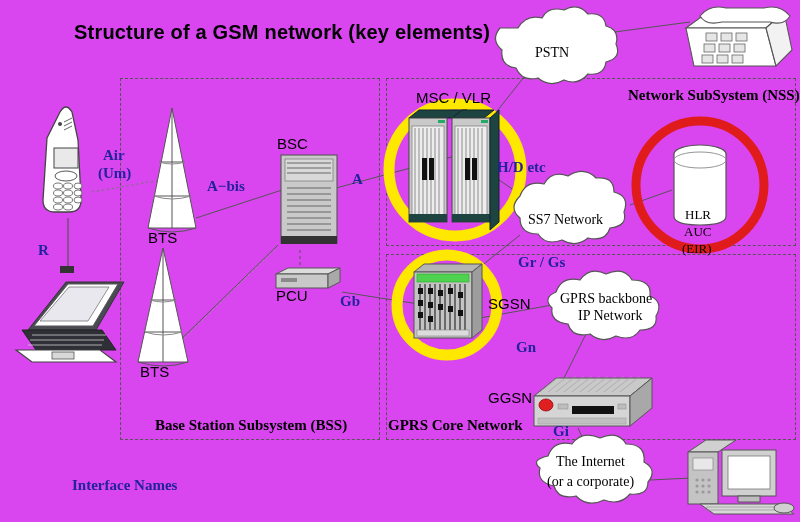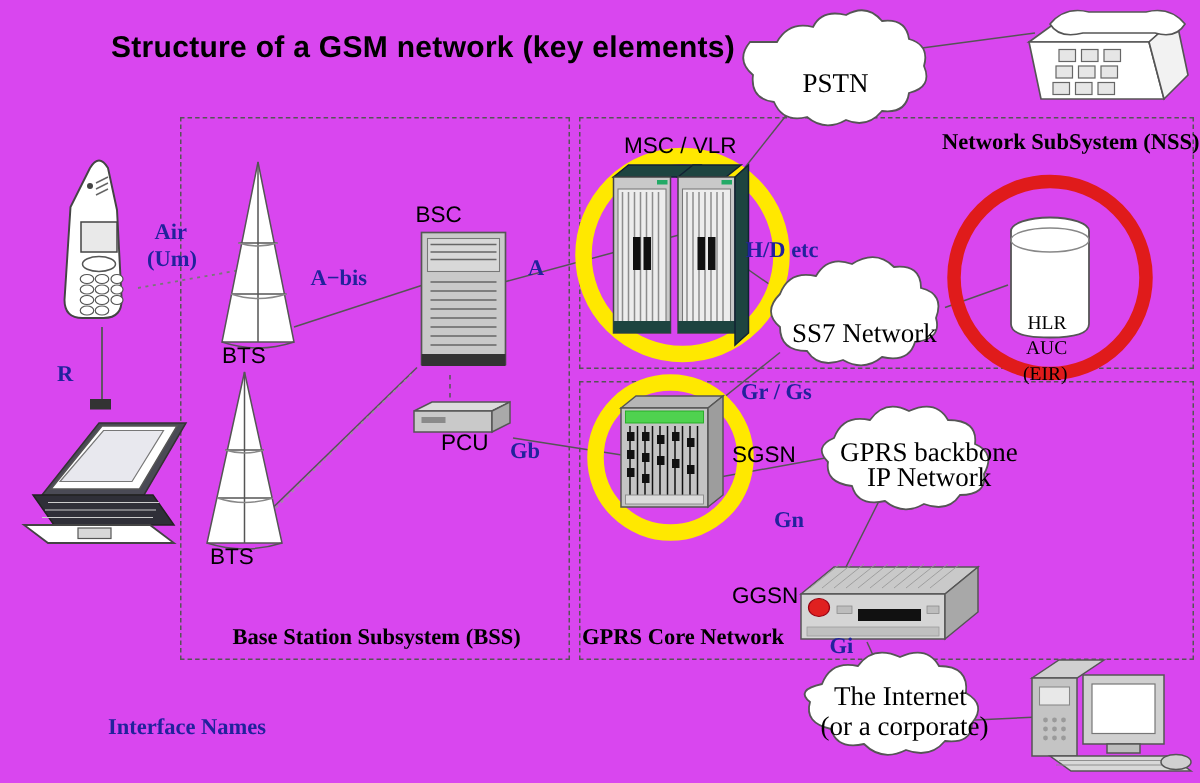--- a/index.html
+++ b/index.html
@@ -4,21 +4,21 @@
 <title>Structure of a GSM network</title>
 <style>
   html,body{margin:0;padding:0;background:#ffffff;}
   body{font-family:"Liberation Serif", serif;}
   #canvas{position:relative;width:800px;height:522px;background:#d946ef;overflow:hidden;}
   .lbl{position:absolute;white-space:nowrap;line-height:1.05;}
   .title{font-family:"Liberation Sans", sans-serif;font-weight:bold;font-size:20px;color:#000;letter-spacing:.2px;}
   .iface{font-family:"Liberation Serif", serif;font-weight:bold;color:#22229c;font-size:15px;}
   .node{font-family:Liberation Sans, sans-serif;color:#000;font-size:15px;}
   .zone{font-family:"Liberation Serif", serif;font-weight:bold;color:#000;font-size:15px;}
-  .cloudtxt{font-family:"Liberation Serif", serif;color:#000;font-size:18px;text-align:center;}
+  .cloudtxt{font-family:"Liberation Serif", serif;color:#000;font-size:14px;text-align:center;}
   .dbtxt{font-family:"Liberation Serif", serif;color:#000;font-size:13px;text-align:center;line-height:1.12;margin-top:36px;}
   .box{position:absolute;border:1px dashed #555;background:transparent;}
   svg.layer{position:absolute;left:0;top:0;width:800px;height:522px;overflow:visible;}
   .ring{fill:none;}
 </style>
 </head>
 <body>
 
 <div id="canvas">
 
@@ -274,28 +274,28 @@
 
   <div class="lbl iface" style="left:72px;top:478px;font-size:15px;">Interface Names</div>
 
   <div class="lbl iface" style="left:38px;top:243px;">R</div>
   <div class="lbl iface" style="left:103px;top:148px;">Air</div>
   <div class="lbl iface" style="left:98px;top:166px;">(Um)</div>
   <div class="lbl iface" style="left:207px;top:179px;text-align:right;">A−bis</div>
   <div class="lbl iface" style="left:352px;top:172px;">A</div>
   <div class="lbl iface" style="left:340px;top:294px;">Gb</div>
   <div class="lbl iface" style="left:497px;top:160px;">H/D etc</div>
-  <div class="lbl iface" style="left:464px;top:255px;padding-left:30px;">Gr / Gs</div>
+  <div class="lbl iface" style="left:488px;top:255px;padding-left:30px;">Gr / Gs</div>
   <div class="lbl iface" style="left:516px;top:340px;">Gn</div>
   <div class="lbl iface" style="left:553px;top:424px;">Gi</div>
 
   <div class="lbl node" style="left:148px;top:230px;">BTS</div>
   <div class="lbl node" style="left:140px;top:364px;">BTS</div>
   <div class="lbl node" style="left:277px;top:136px;">BSC</div>
-  <div class="lbl node" style="left:294px;top:288px;">PCU</div>
+  <div class="lbl node" style="left:276px;top:288px;">PCU</div>
   <div class="lbl node" style="left:416px;top:90px;">MSC / VLR</div>
   <div class="lbl node" style="left:488px;top:296px;">SGSN</div>
   <div class="lbl node" style="left:488px;top:390px;">GGSN</div>
 
   <div class="lbl cloudtxt" style="left:535px;top:46px;">PSTN</div>
   <div class="lbl cloudtxt" style="left:528px;top:213px;">SS7 Network</div>
   <div class="lbl cloudtxt" style="left:560px;top:292px;">GPRS backbone</div>
   <div class="lbl cloudtxt" style="left:578px;top:309px;">IP Network</div>
   <div class="lbl cloudtxt" style="left:556px;top:455px;">The Internet</div>
   <div class="lbl cloudtxt" style="left:547px;top:475px;">(or a corporate)</div>

